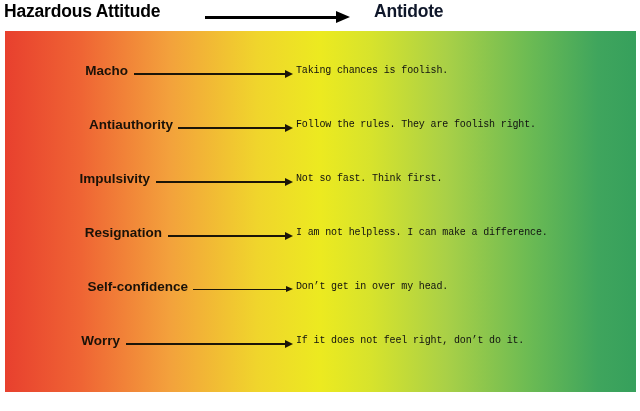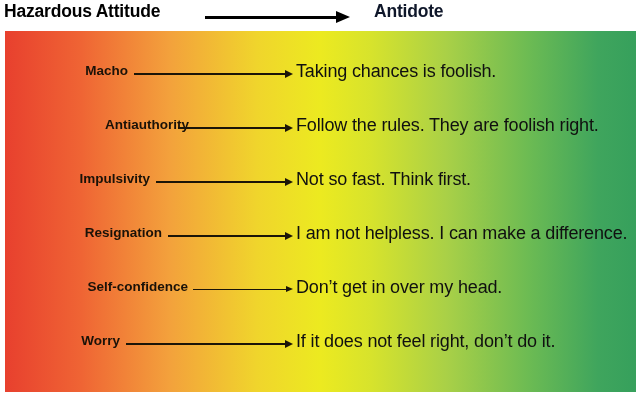--- a/index.html
+++ b/index.html
@@ -114,24 +114,25 @@
     color: #1a1208;
     white-space: nowrap;
     text-align: right;
   }
   .antidote {
     position: absolute;
     left: 291px;
     top: 0;
     height: 30px;
     line-height: 30px;
-    font-size: 18px;
+    font-size: 10px;
     color: #101010;
     white-space: nowrap;
     letter-spacing: -0.15px;
+    font-family: Liberation Mono, monospace;
   }
 
   
   .row-arrow {
     position: absolute;
     top: 13px;
     height: 10px;
   }
   .row-arrow .shaft {
     position: absolute;
@@ -180,21 +181,21 @@
     <div class="row" style="top:25px;">
       <div class="attitude" style="left:0px; width:123px;">Macho</div>
       <div class="row-arrow" style="left:129px; width:159px;">
         <div class="shaft"></div>
         <div class="head"></div>
       </div>
       <div class="antidote">Taking chances is foolish.</div>
     </div>
 
     <div class="row" style="top:79px;">
-      <div class="attitude" style="left:16px; width:168px;text-align:right;">Antiauthority</div>
+      <div class="attitude" style="left:0px; width:168px;text-align:right;">Antiauthority</div>
       <div class="row-arrow" style="left:173px; width:115px;">
         <div class="shaft"></div>
         <div class="head"></div>
       </div>
       <div class="antidote">Follow the rules. They are foolish right.</div>
     </div>
 
     <div class="row" style="top:187px;">
       <div class="attitude" style="left:0px; width:157px;">Resignation</div>
       <div class="row-arrow" style="left:163px; width:125px;">

